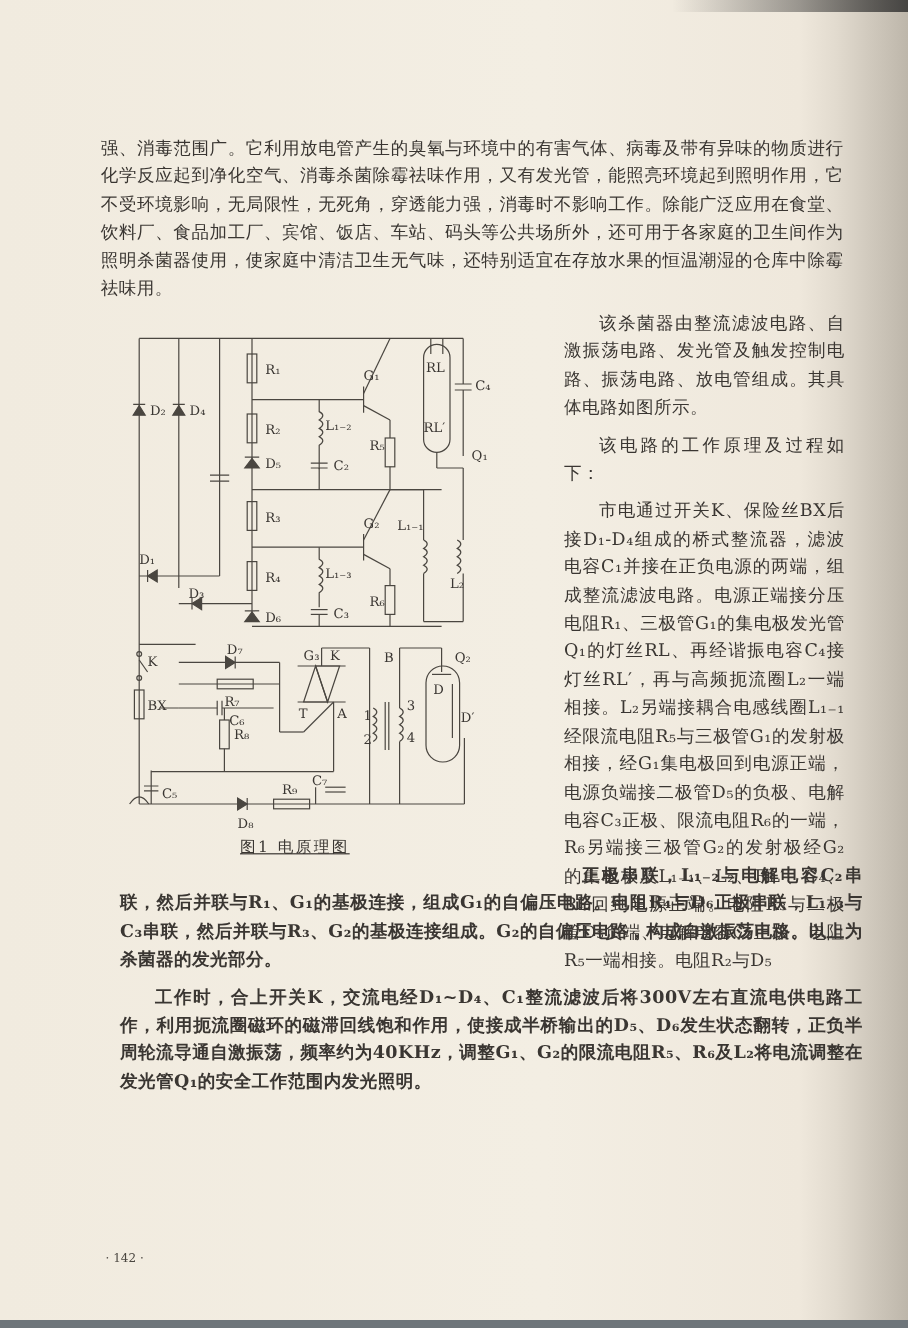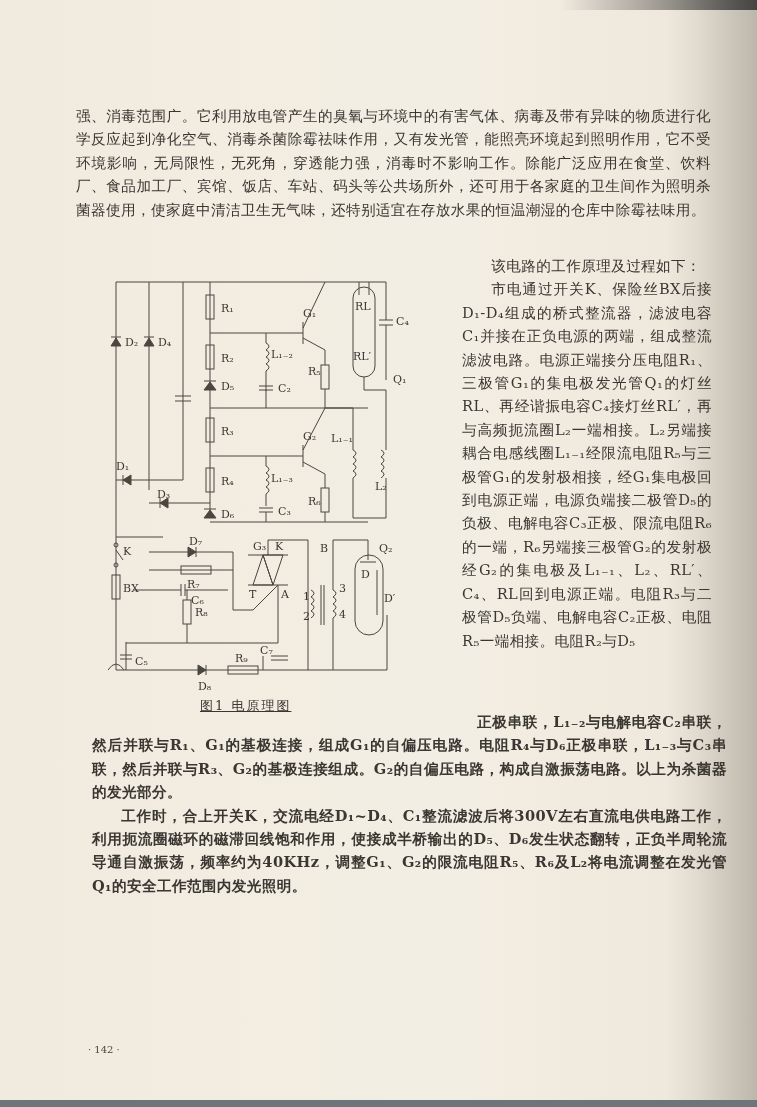--- a/index.html
+++ b/index.html
@@ -13,21 +13,21 @@
     background:linear-gradient(to right, #f1ebdf 0%, #f3eee3 60%, #efe8dc 88%, #e2dbcf 92%, #cfc8bc 96%, #bdb6aa 100%);
   }
   .topshadow {
     position:absolute; left:560px; top:0; width:197px; height:10px;
     background:linear-gradient(to right, rgba(60,60,60,0), rgba(40,40,40,0.8));
   }
   .text {
     position:absolute; color:#3a3632; font-size:14.6px; line-height:23.4px;
     text-align:justify; letter-spacing:0.4px;
   }
-  .p { margin:0; }
+  .p { margin:8px; }
   .indent { text-indent:2em; }
   #para-top { left:76px; top:104px; width:635px; }
   #right-col { left:462px; top:250px; width:250px; }
   #bottom { left:92px; top:710px; width:635px;font-weight:bold; }
   .figure {
     position:absolute; left:103px; top:250px; width:340px; height:450px;text-align:right;
   }
   .caption {
     position:absolute; left:200px; top:697px; font-size:13px; color:#3a3632;
     letter-spacing:2px;
@@ -234,20 +234,21 @@
         <text x="200" y="350">1</text>
         <text x="200" y="370">2</text>
         <text x="236" y="342">3</text>
         <text x="236" y="368">4</text>
       </g>
     </svg>
   </div>
   <div class="caption">图1  电原理图</div>
 
   <div id="right-col" class="text">
+    <p class="p indent">该杀菌器由整流滤波电路、自激振荡电路、发光管及触发控制电路、振荡电路、放电管组成。其具体电路如图所示。</p>
     <p class="p indent" style="margin-top:4px">该电路的工作原理及过程如下：</p>
     <p class="p indent">市电通过开关K、保险丝BX后接D₁-D₄组成的桥式整流器，滤波电容C₁并接在正负电源的两端，组成整流滤波电路。电源正端接分压电阻R₁、三极管G₁的集电极发光管Q₁的灯丝RL、再经谐振电容C₄接灯丝RL′，再与高频扼流圈L₂一端相接。L₂另端接耦合电感线圈L₁₋₁经限流电阻R₅与三极管G₁的发射极相接，经G₁集电极回到电源正端，电源负端接二极管D₅的负极、电解电容C₃正极、限流电阻R₆的一端，R₆另端接三极管G₂的发射极经G₂的集电极及L₁₋₁、L₂、RL′、C₄、RL回到电源正端。电阻R₃与二极管D₅负端、电解电容C₂正极、电阻R₅一端相接。电阻R₂与D₅</p>
   </div>
 
   <div id="bottom" class="text">
     <p class="p" style="text-indent:385px">正极串联，L₁₋₂与电解电容C₂串联，然后并联与R₁、G₁的基极连接，组成G₁的自偏压电路。电阻R₄与D₆正极串联，L₁₋₃与C₃串联，然后并联与R₃、G₂的基极连接组成。G₂的自偏压电路，构成自激振荡电路。以上为杀菌器的发光部分。</p>
     <p class="p indent">工作时，合上开关K，交流电经D₁~D₄、C₁整流滤波后将300V左右直流电供电路工作，利用扼流圈磁环的磁滞回线饱和作用，使接成半桥输出的D₅、D₆发生状态翻转，正负半周轮流导通自激振荡，频率约为40KHz，调整G₁、G₂的限流电阻R₅、R₆及L₂将电流调整在发光管Q₁的安全工作范围内发光照明。</p>
   </div>
 
   <div class="pageno">· 142 ·</div>

